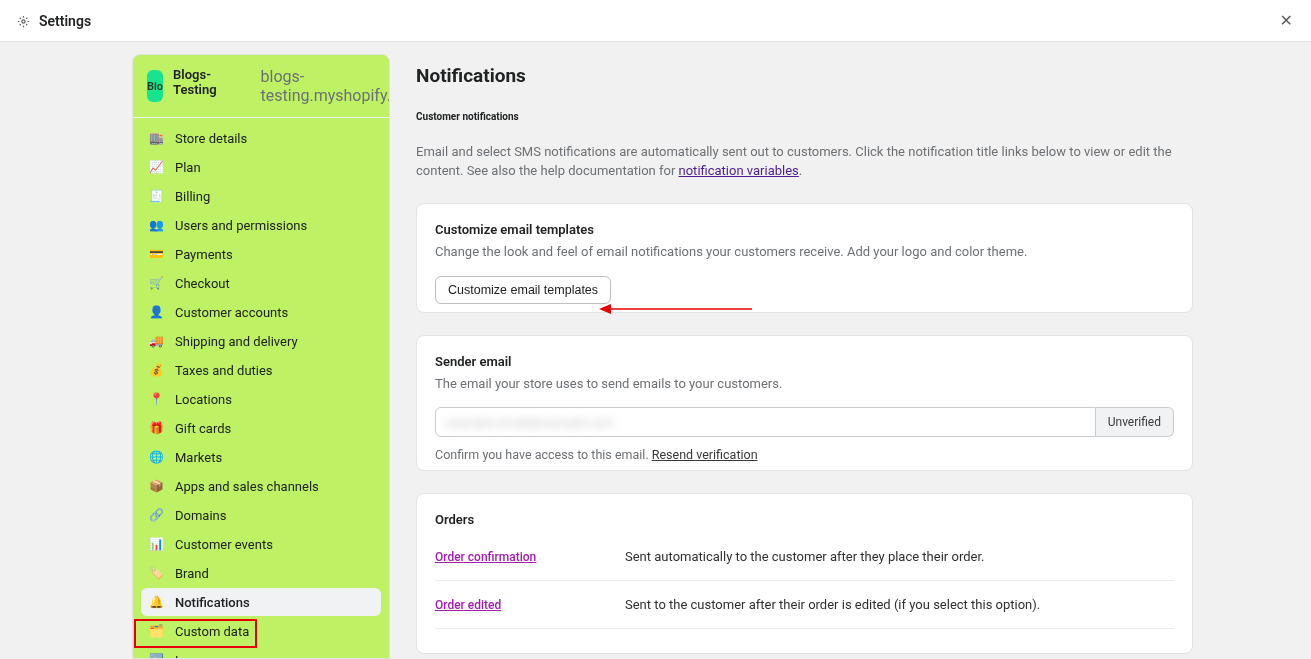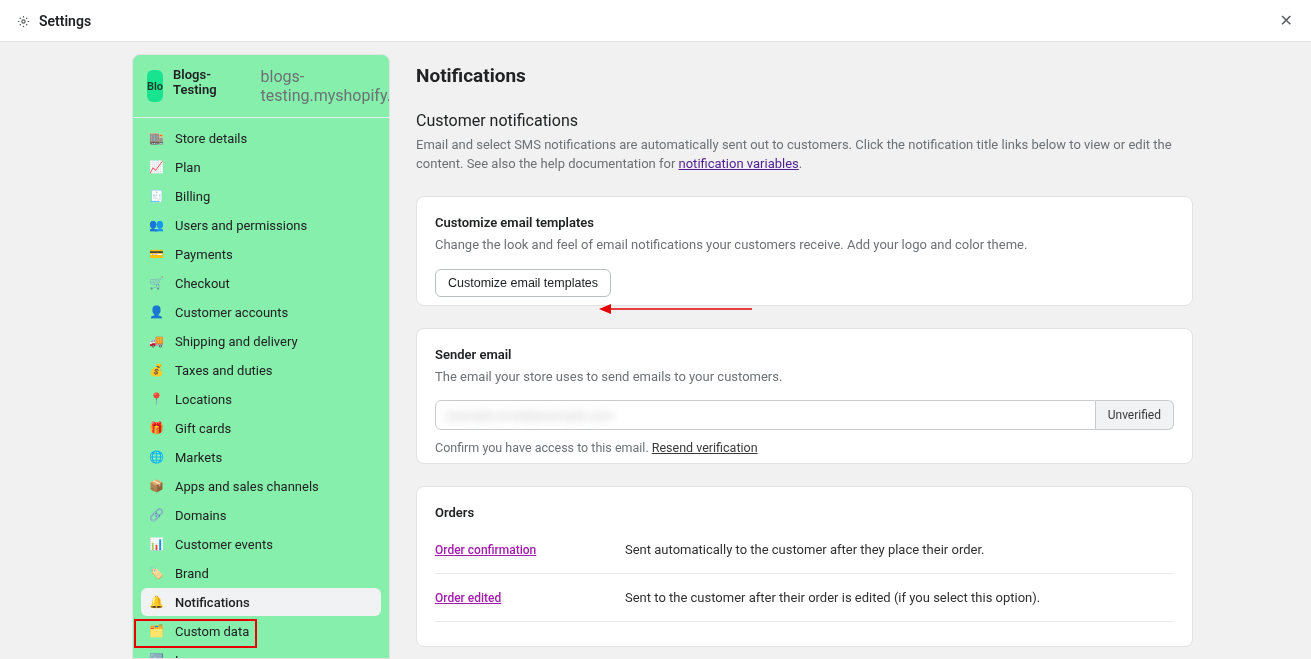--- a/index.html
+++ b/index.html
@@ -26,21 +26,21 @@
     .settings-title { font-weight: 600; font-size: 14px; }
     .content-area {
       display: flex;
       padding: 0;
       height: 617px;
     }
     .sidebar {
       width: 258px;
       margin-left: 132px;
       margin-top: 12px;
-      background: #86efac;
+      background: #bef264;
       border: 1px solid #e3e3e3;
       border-radius: 8px 8px 0 0;
       height: 605px;
       overflow: hidden;
     }
     .store-header {
       display: flex;
       align-items: center;
       padding: 12px 14px;
       gap: 10px;
@@ -88,21 +88,21 @@
       height: 29px;
       border: 2px solid #e60000;
       pointer-events: none;
     }
     .main {
       flex: 1;
       padding: 22px 118px 0 26px;
       overflow-y: auto;
     }
     .page-title { font-size: 19px; font-weight: 700; margin-bottom: 24px; }
-    .section-title { font-size: 16px; font-weight: 400; margin-bottom: 6px; color: #202223;}
+    .section-title { font-size: 10px; font-weight: 700; margin-bottom: 21px; color: #202223;}
     .section-text { font-size: 13px; color: #6d7175; line-height: 1.45; }
     .link { color: #4c1d95; text-decoration: underline; cursor: pointer; }
     .card {
       background: #fff;
       border: 1px solid #e1e3e5;
       border-radius: 8px;
       padding: 18px 18px 8px 18px;
       margin-top: 22px;
     }
     .card-title { font-weight: 600; font-size: 13px; margin-bottom: 6px; }

